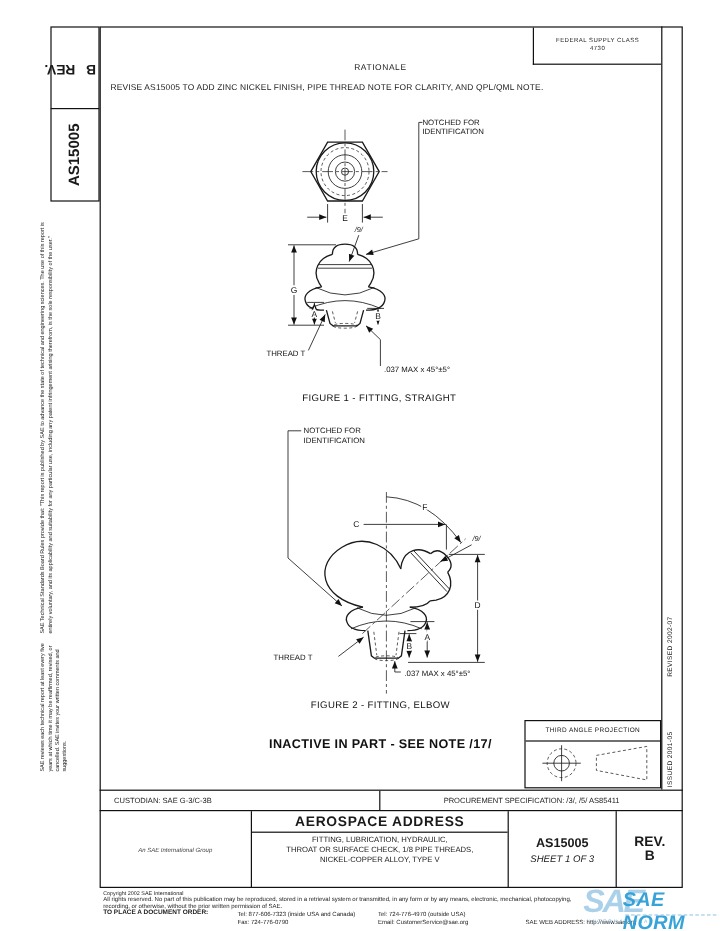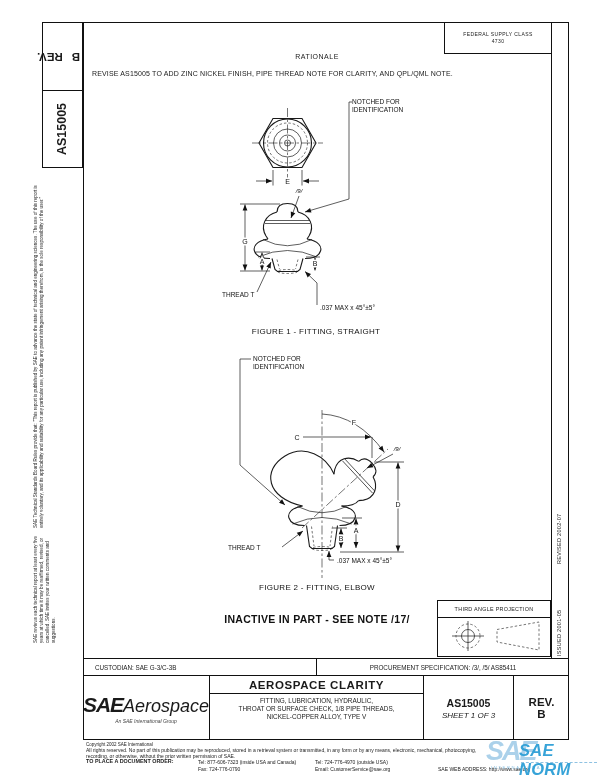--- a/index.html
+++ b/index.html
@@ -227,27 +227,24 @@
     <div class="proj-head">THIRD ANGLE PROJECTION</div>
   </div>
 
   <div class="cust-row">
     <div class="cust-cell">CUSTODIAN: SAE G-3/C-3B</div>
     <div class="proc-cell">PROCUREMENT SPECIFICATION: /3/, /5/ AS85411</div>
   </div>
 
   <div class="tb">
     <div class="tb-cell tb-logo">
-      <div class="logo-line">
-        <span class="logo-sae">SAE</span><span class="logo-aero">Aerospace</span>
-      </div>
       <div class="logo-sub">An SAE International Group</div>
     </div>
     <div class="tb-cell tb-center">
-      <div class="tb-doctype">AEROSPACE CLARITY</div>
+      <div class="tb-doctype">AEROSPACE ADDRESS</div>
       <div class="tb-sub">
         <div>FITTING, LUBRICATION, HYDRAULIC,</div>
         <div>THROAT OR SURFACE CHECK, 1/8 PIPE THREADS,</div>
         <div>NICKEL-COPPER ALLOY, TYPE V</div>
       </div>
     </div>
     <div class="tb-cell tb-num">
       <div class="tb-number">AS15005</div>
       <div class="tb-sheet">SHEET 1 OF 3</div>
     </div>

